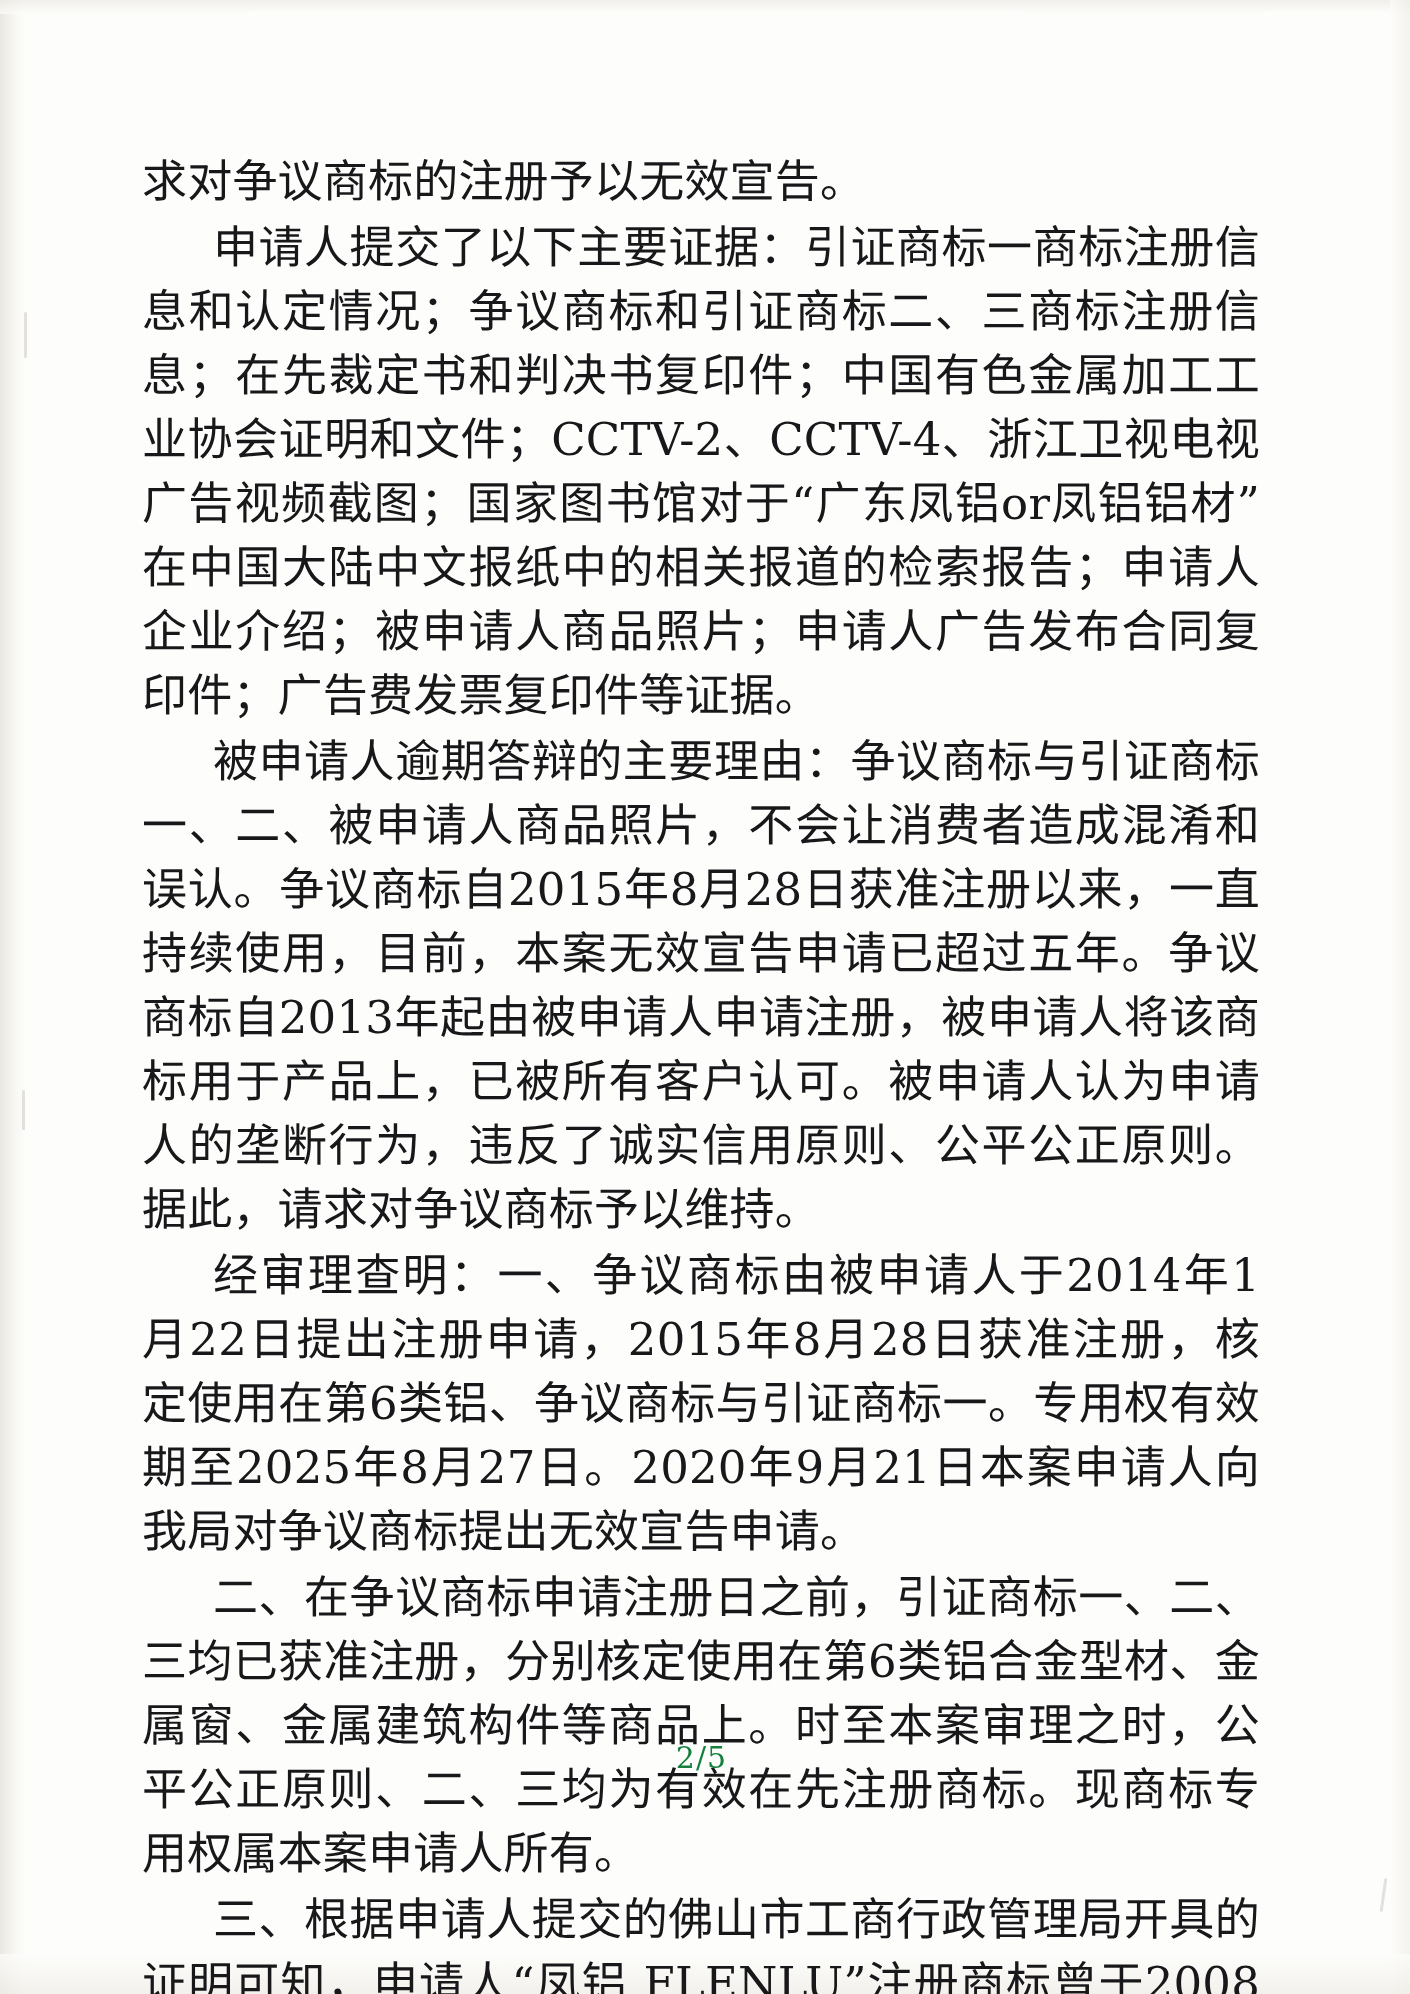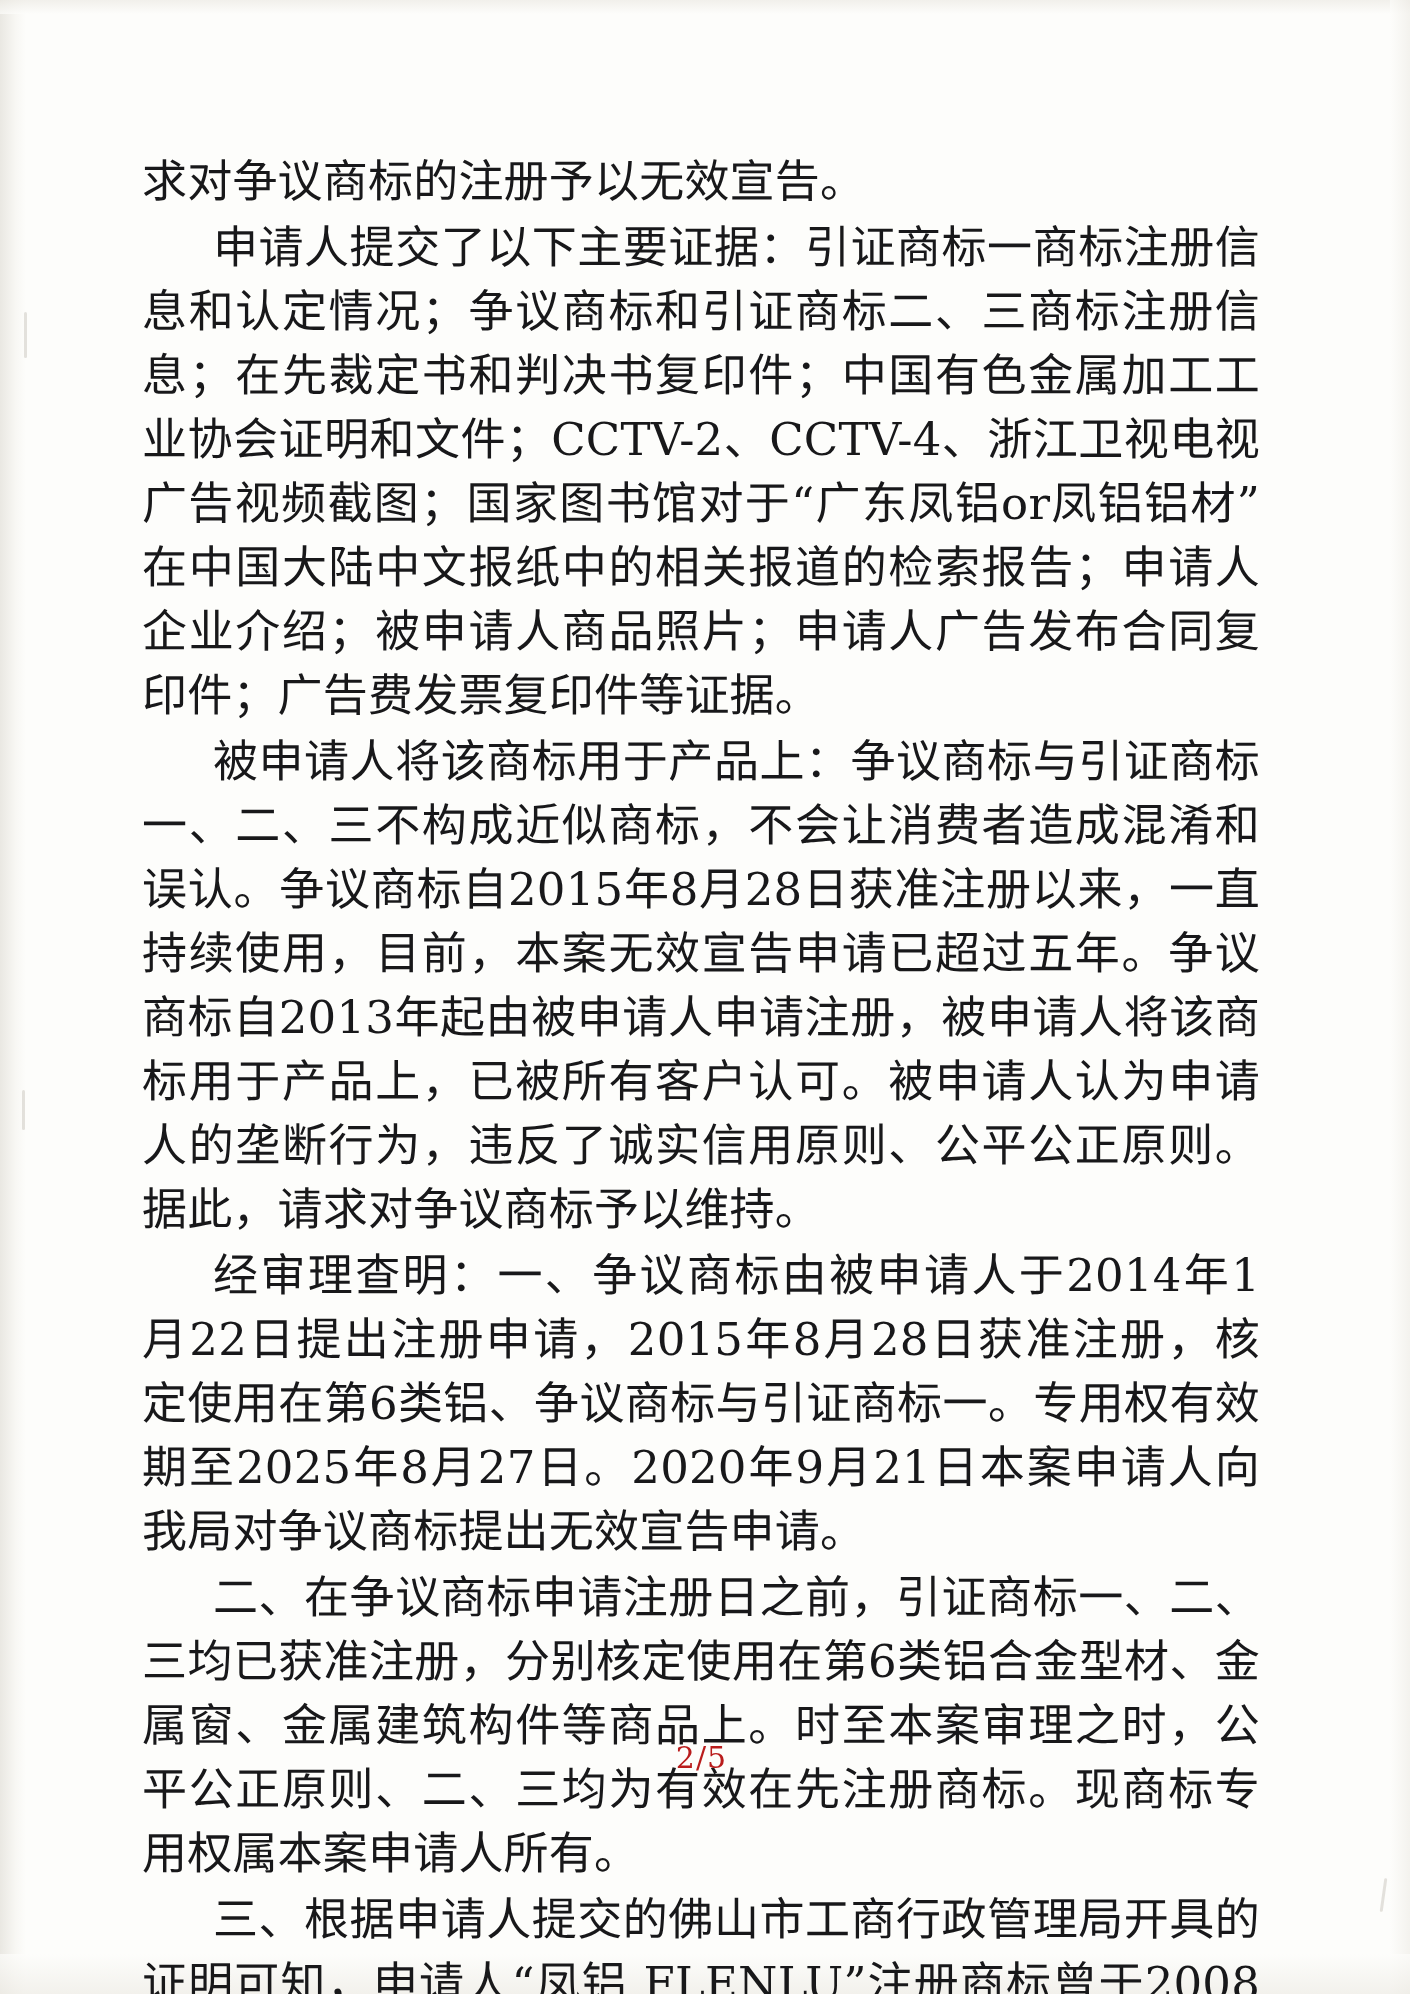--- a/index.html
+++ b/index.html
@@ -79,39 +79,39 @@
     text-indent: 71px;
   }
   .footer {
     position: absolute;
     left: 0;
     right: 7px;
     top: 1740px;
     text-align: center;
     font-size: 30px;
     letter-spacing: 1px;
-    color: #b91c1c;
+    color: #15803d;
     font-family: "DejaVu Serif", "Liberation Serif", serif;
   }
 </style>
 </head>
 <body>
 
 <div class="page">
   <div class="scan-edge-left"></div>
   <div class="scan-edge-top"></div>
   <div class="scan-edge-right"></div>
   <div class="scan-edge-bottom"></div>
   <div class="mark mark-1"></div>
   <div class="mark mark-2"></div>
   <div class="mark mark-3"></div>
 
   <div class="content">
     <p class="para">求对争议商标的注册予以无效宣告。</p>
     <p class="para indent">申请人提交了以下主要证据：引证商标一商标注册信息和认定情况；争议商标和引证商标二、三商标注册信息；在先裁定书和判决书复印件；中国有色金属加工工业协会证明和文件；CCTV-2、CCTV-4、浙江卫视电视广告视频截图；国家图书馆对于“广东凤铝or凤铝铝材”在中国大陆中文报纸中的相关报道的检索报告；申请人企业介绍；被申请人商品照片；申请人广告发布合同复印件；广告费发票复印件等证据。</p>
-    <p class="para indent">被申请人将该商标用于产品上：争议商标与引证商标一、二、三不构成近似商标，不会让消费者造成混淆和误认。争议商标自2015年8月28日获准注册以来，一直持续使用，目前，本案无效宣告申请已超过五年。争议商标自2013年起由被申请人申请注册，被申请人将该商标用于产品上，已被所有客户认可。被申请人认为申请人的垄断行为，违反了诚实信用原则、公平公正原则。据此，请求对争议商标予以维持。</p>
+    <p class="para indent">被申请人逾期答辩的主要理由：争议商标与引证商标一、二、被申请人商品照片，不会让消费者造成混淆和误认。争议商标自2015年8月28日获准注册以来，一直持续使用，目前，本案无效宣告申请已超过五年。争议商标自2013年起由被申请人申请注册，被申请人将该商标用于产品上，已被所有客户认可。被申请人认为申请人的垄断行为，违反了诚实信用原则、公平公正原则。据此，请求对争议商标予以维持。</p>
     <p class="para indent">经审理查明：一、争议商标由被申请人于2014年1月22日提出注册申请，2015年8月28日获准注册，核定使用在第6类铝、争议商标与引证商标一。专用权有效期至2025年8月27日。2020年9月21日本案申请人向我局对争议商标提出无效宣告申请。</p>
     <p class="para indent">二、在争议商标申请注册日之前，引证商标一、二、三均已获准注册，分别核定使用在第6类铝合金型材、金属窗、金属建筑构件等商品上。时至本案审理之时，公平公正原则、二、三均为有效在先注册商标。现商标专用权属本案申请人所有。</p>
     <p class="para indent">三、根据申请人提交的佛山市工商行政管理局开具的证明可知，申请人“凤铝 FLENLU”注册商标曾于2008年在“凤铝”商标异议复审裁定中被认定在第6类“铝合金型材”本案无效宣告申请已超过五年。</p>
   </div>
 
   <div class="footer">2/5</div>
 </div>
 
 </body></html>

